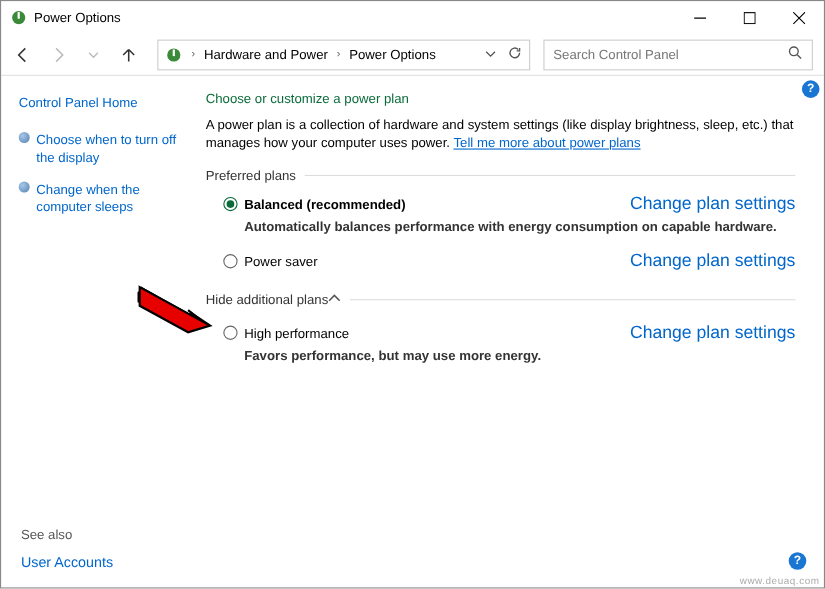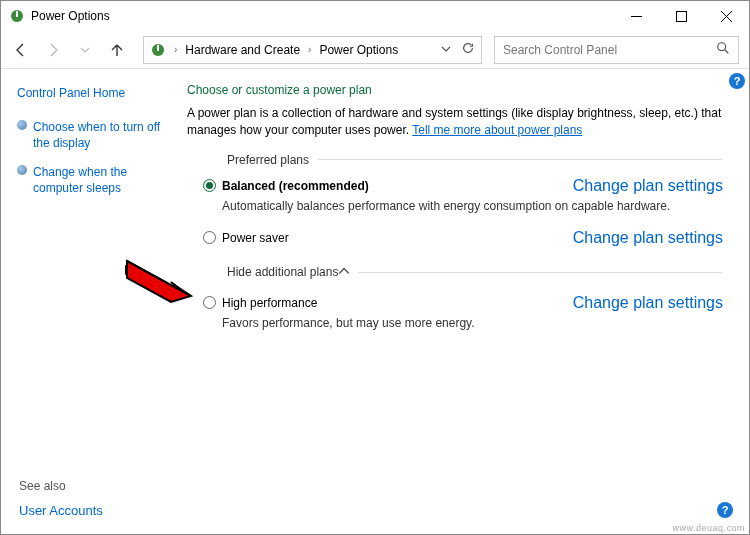--- a/index.html
+++ b/index.html
@@ -29,33 +29,33 @@
   .side-link.home { margin-bottom: 18px; }
   .side-item { display: flex; align-items: flex-start; gap: 4px; margin-bottom: 12px; }
   .side-bullet { width: 12px; height: 12px; flex-shrink: 0; margin-top: 1px; }
   .side-bullet .dot { width: 10px; height: 10px; border-radius: 50%; background: radial-gradient(circle at 35% 35%, #a8c8e8, #5080b0); }
   
   .main { flex: 1; padding: 14px 26px 14px 8px; }
   h1 { color: #0a6b3a; font-size: 12px; font-weight: 400; margin-bottom: 8px; }
   .intro { font-size: 12px; line-height: 1.4; margin-bottom: 14px; }
   .intro a { color: #0066cc; text-decoration: underline; }
   
-  .section-header { font-size: 12px; color: #333; margin-bottom: 8px; display: flex; align-items: center; margin-left: 40px; }
+  .section-header { font-size: 12px; color: #333; margin-bottom: 8px; display: flex; align-items: center; }
   .section-header::after { content: ""; flex: 1; border-bottom: 1px solid #ddd; margin-left: 8px; }
   .section-header .chev { margin-left: 8px; color: #555; }
   
   .plan { padding: 2px 0 14px 16px; position: relative; }
   .plan-head { display: flex; align-items: center; }
   .radio { width: 13px; height: 13px; border: 1px solid #666; border-radius: 50%; margin-right: 6px; display: inline-flex; align-items: center; justify-content: center; flex-shrink: 0; }
   .radio.selected { border-color: #0a6b3a; }
   .radio.selected::after { content: ""; width: 7px; height: 7px; background: #0a6b3a; border-radius: 50%; }
   .plan-name { font-size: 12px; }
   .plan-name b { font-weight: 600; }
   .plan-link { color: #0066cc; font-size: 16px; margin-left: auto; }
-  .plan-desc { font-size: 12px; color: #333; margin-top: 4px; margin-left: 19px; }
+  .plan-desc { font-size: 12px; color: #333; margin-top: 4px; margin-left: 19px; font-weight: bold; }
   
   .bottom { position: absolute; bottom: 16px; left: 18px; }
   .see-also { font-size: 12px; color: #555; margin-bottom: 10px; }
   .ua-link { color: #0066cc; font-size: 13px; }
   
   .help-badge { position: absolute; top: 72px; right: 4px; width: 16px; height: 16px; background: #1976d2; color: #fff; border-radius: 50%; display: flex; align-items: center; justify-content: center; font-size: 11px; font-weight: bold; }
   .help-badge2 { position: absolute; bottom: 16px; right: 16px; width: 16px; height: 16px; background: #1976d2; color: #fff; border-radius: 50%; display: flex; align-items: center; justify-content: center; font-size: 11px; font-weight: bold; }
   
   .arrow-annot { position: absolute; left: 120px; top: 255px; }
   .arrow-annot svg { width: 80px; height: 55px; }
@@ -114,21 +114,21 @@
         <path d="M8 3 L3 8 M8 3 L13 8 M8 3 L8 14" fill="none" stroke="#333" stroke-width="1.4"></path>
       </svg>
     </div>
 
   <div class="addr-bar">
     <span class="addr-icon"><svg viewBox="0 0 16 16">
           <circle cx="8" cy="8" r="6" fill="#3a8a3a"></circle>
           <rect x="7" y="3" width="2" height="6" fill="#fff"></rect>
         </svg></span>
     <span class="crumb-sep">›</span>
-    <span class="crumb">Hardware and Create</span>
+    <span class="crumb">Hardware and Power</span>
     <span class="crumb-sep">›</span>
     <span class="crumb">Power Options</span>
     <div class="addr-right">
       <span><svg width="10" height="10" viewBox="0 0 10 10">
             <path d="M1 3 L5 7 L9 3" fill="none" stroke="#555" stroke-width="1.2"></path>
           </svg></span>
       <span><svg width="14" height="14" viewBox="0 0 16 16">
             <path d="M13 8 A5 5 0 1 1 11.5 4.5 M13 3 L13 6 L10 6" fill="none" stroke="#555" stroke-width="1.4"></path>
           </svg></span>
     </div>

